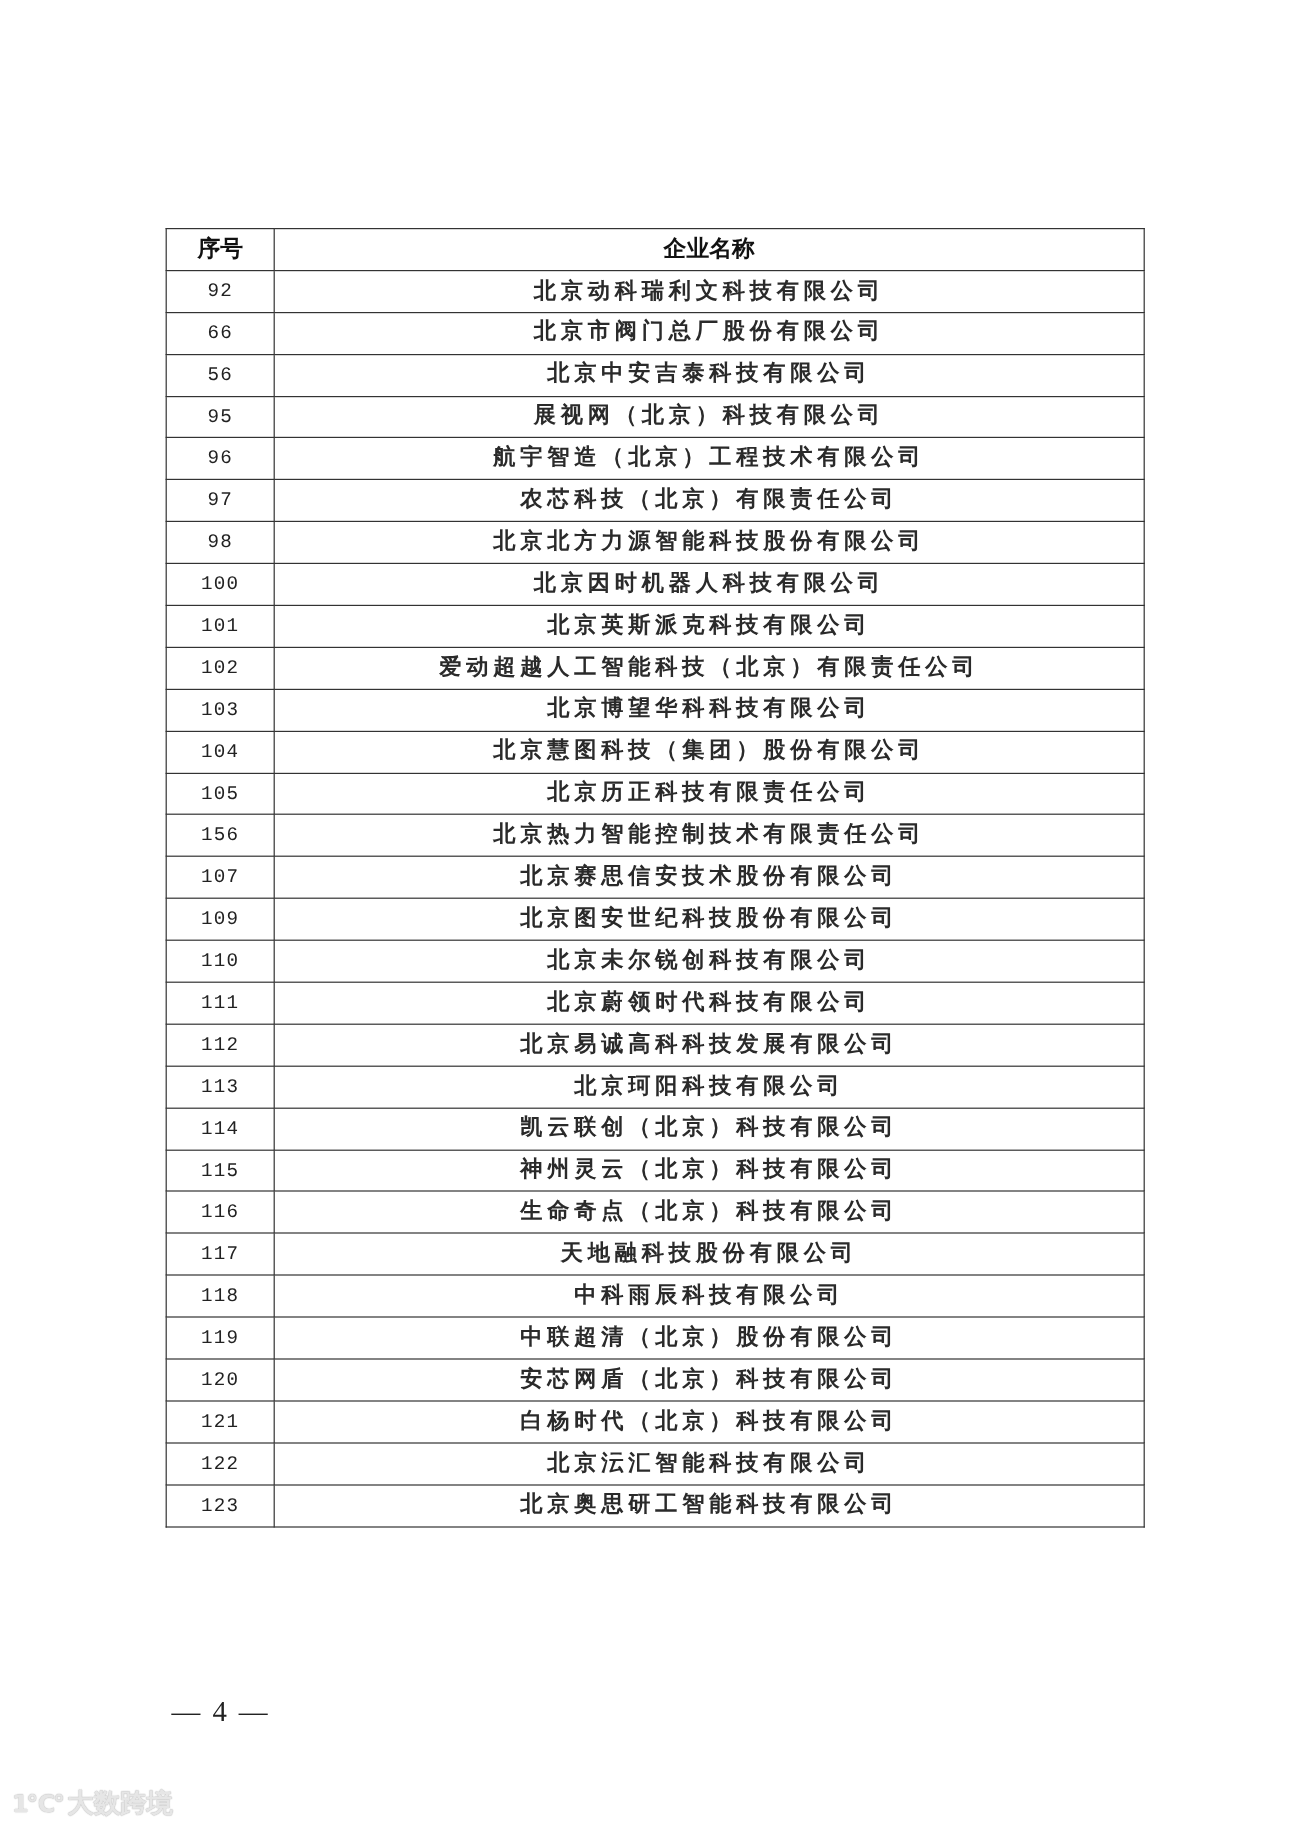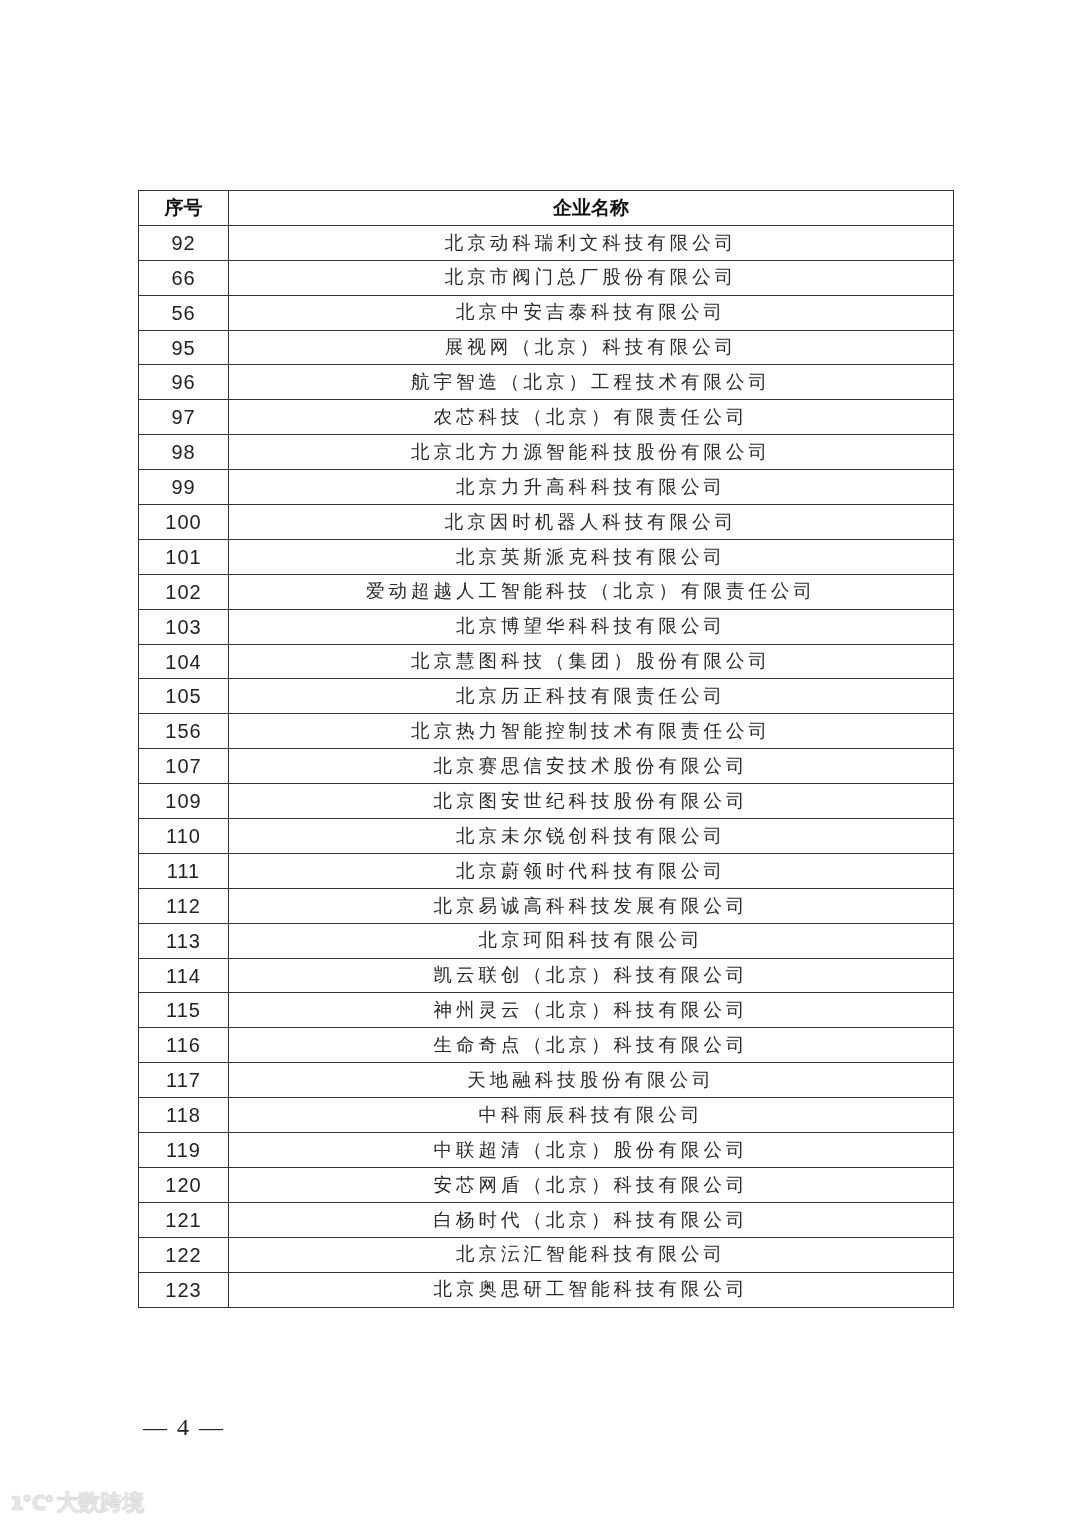--- a/index.html
+++ b/index.html
@@ -32,27 +32,27 @@
     font-size: 18.5px;
     line-height: 1;
   }
   th {
     font-family: "DejaVu Sans", "Liberation Sans", sans-serif;
     font-weight: bold;
     font-size: 19px;
     color: #111;
   }
   td.idx {
-    font-family: Liberation Sans, sans-serif;
-    font-size: 20px;
+    font-family: Liberation Mono, monospace;
+    font-size: 16px;
     letter-spacing: 1px;
   }
   td.name {
     font-family: "DejaVu Sans", "Liberation Sans", sans-serif;
-    font-weight: normal;
+    font-weight: bold;
     letter-spacing: 4px;
     color: #2a2a2a;
   }
   .page-number {
     position: absolute;
     left: 143px; top: 1414px;
     font-family: "Liberation Serif", "DejaVu Serif", serif;
     font-size: 24px;
     color: #222;
     letter-spacing: 2px;
@@ -110,24 +110,20 @@
         </tr>
         <tr>
           <td class="idx">97</td>
           <td class="name">农芯科技（北京）有限责任公司</td>
         </tr>
         <tr>
           <td class="idx">98</td>
           <td class="name">北京北方力源智能科技股份有限公司</td>
         </tr>
         <tr>
-          <td class="idx">99</td>
-          <td class="name">北京力升高科科技有限公司</td>
-        </tr>
-        <tr>
           <td class="idx">100</td>
           <td class="name">北京因时机器人科技有限公司</td>
         </tr>
         <tr>
           <td class="idx">101</td>
           <td class="name">北京英斯派克科技有限公司</td>
         </tr>
         <tr>
           <td class="idx">102</td>
           <td class="name">爱动超越人工智能科技（北京）有限责任公司</td>

